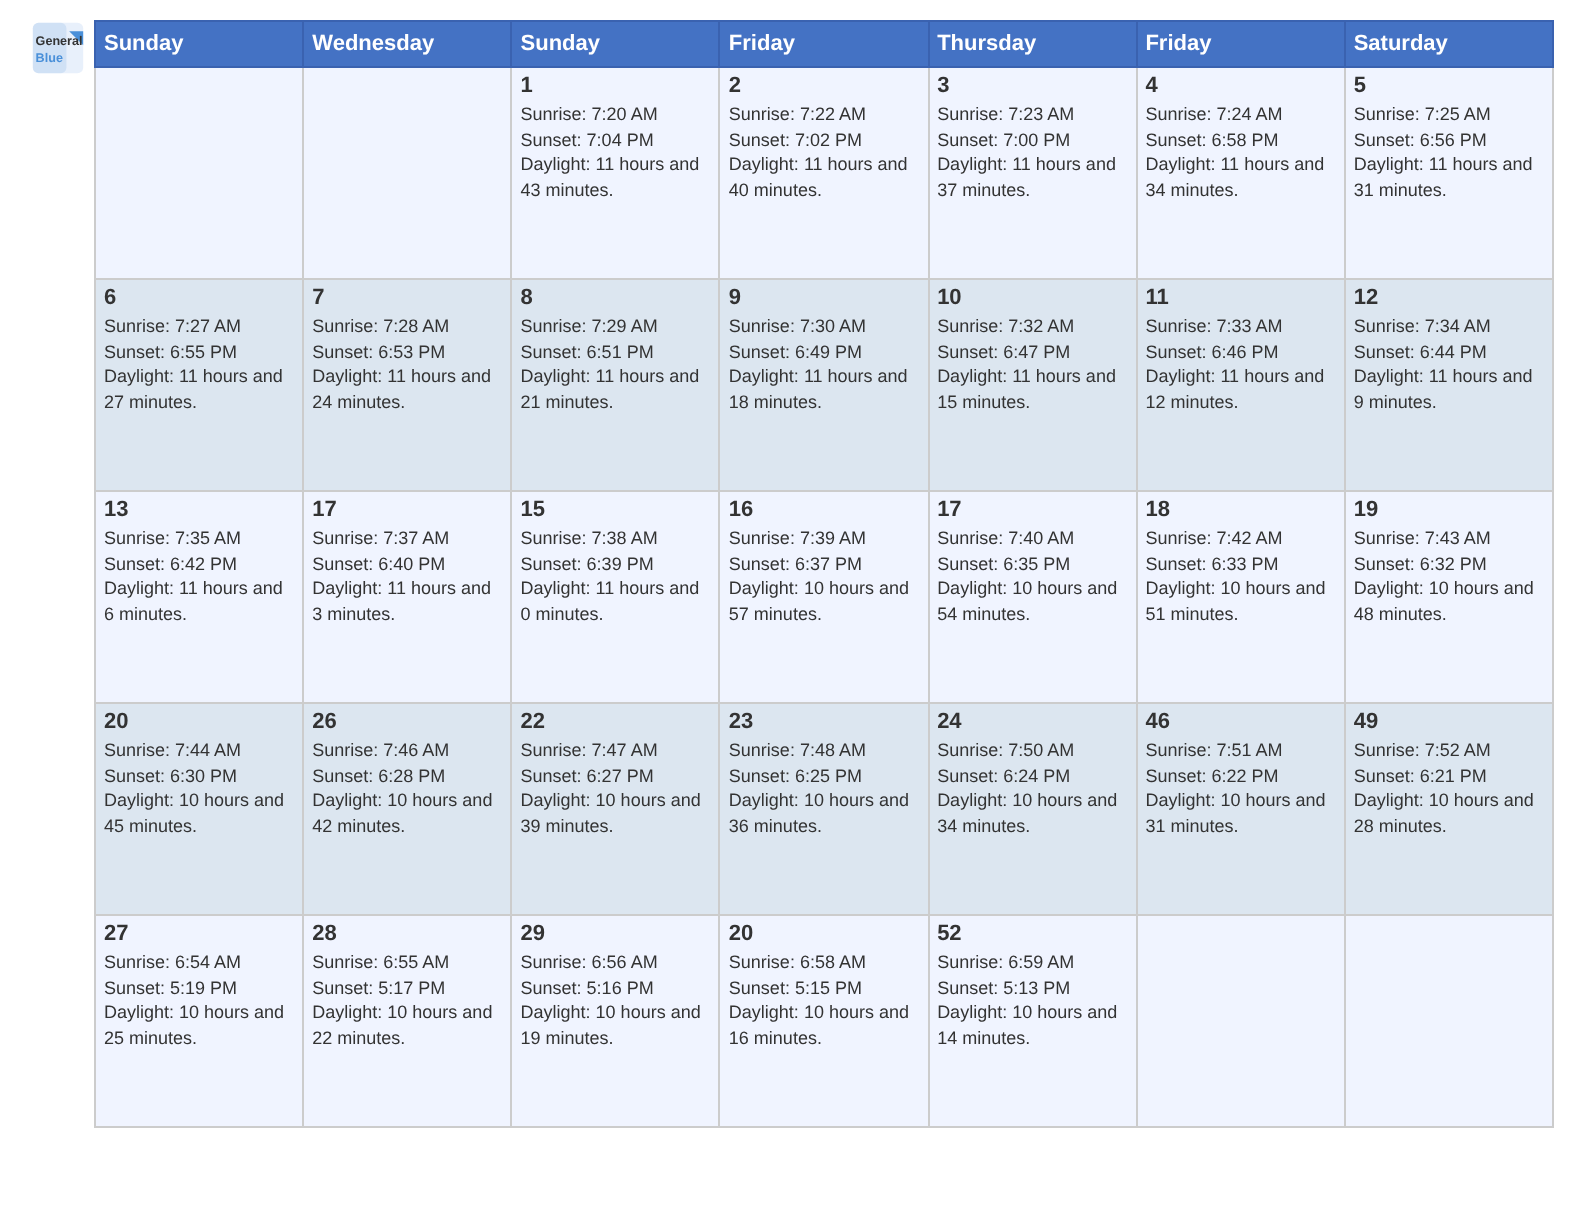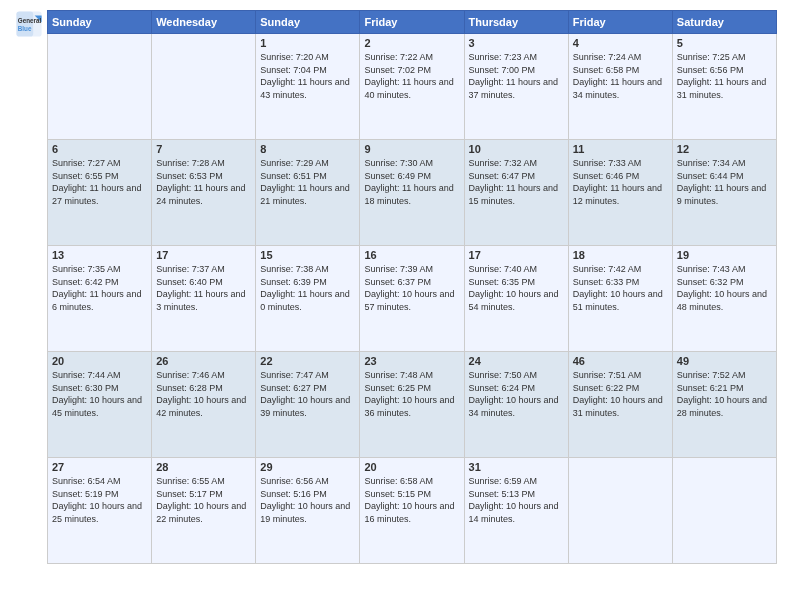--- a/index.html
+++ b/index.html
@@ -258,21 +258,21 @@
           </td>
           <td>
             <span class="day-num">29</span>
             <div class="day-info">Sunrise: 6:56 AM<br>Sunset: 5:16 PM<br>Daylight: 10 hours and 19 minutes.</div>
           </td>
           <td>
             <span class="day-num">20</span>
             <div class="day-info">Sunrise: 6:58 AM<br>Sunset: 5:15 PM<br>Daylight: 10 hours and 16 minutes.</div>
           </td>
           <td>
-            <span class="day-num">31</span>
+            <span class="day-num">52</span>
             <div class="day-info">Sunrise: 6:59 AM<br>Sunset: 5:13 PM<br>Daylight: 10 hours and 14 minutes.</div>
           </td>
           <td></td>
           <td></td>
         </tr>
       </tbody>
   </table>
 </div>
 
 </body></html>

